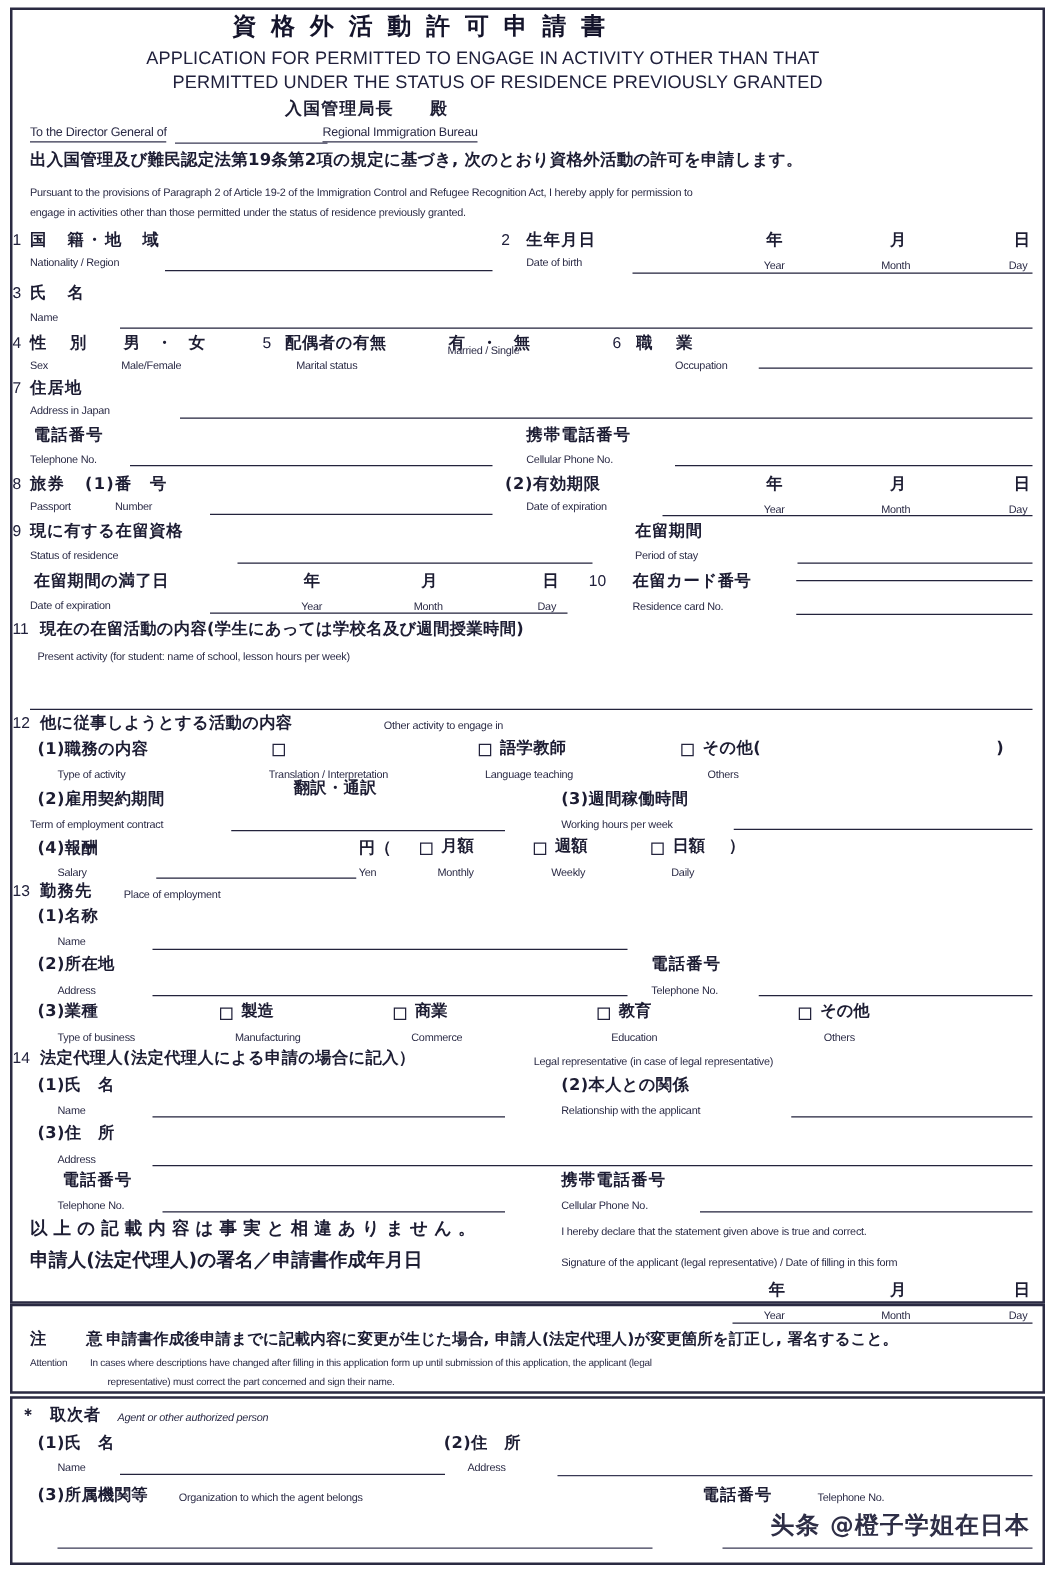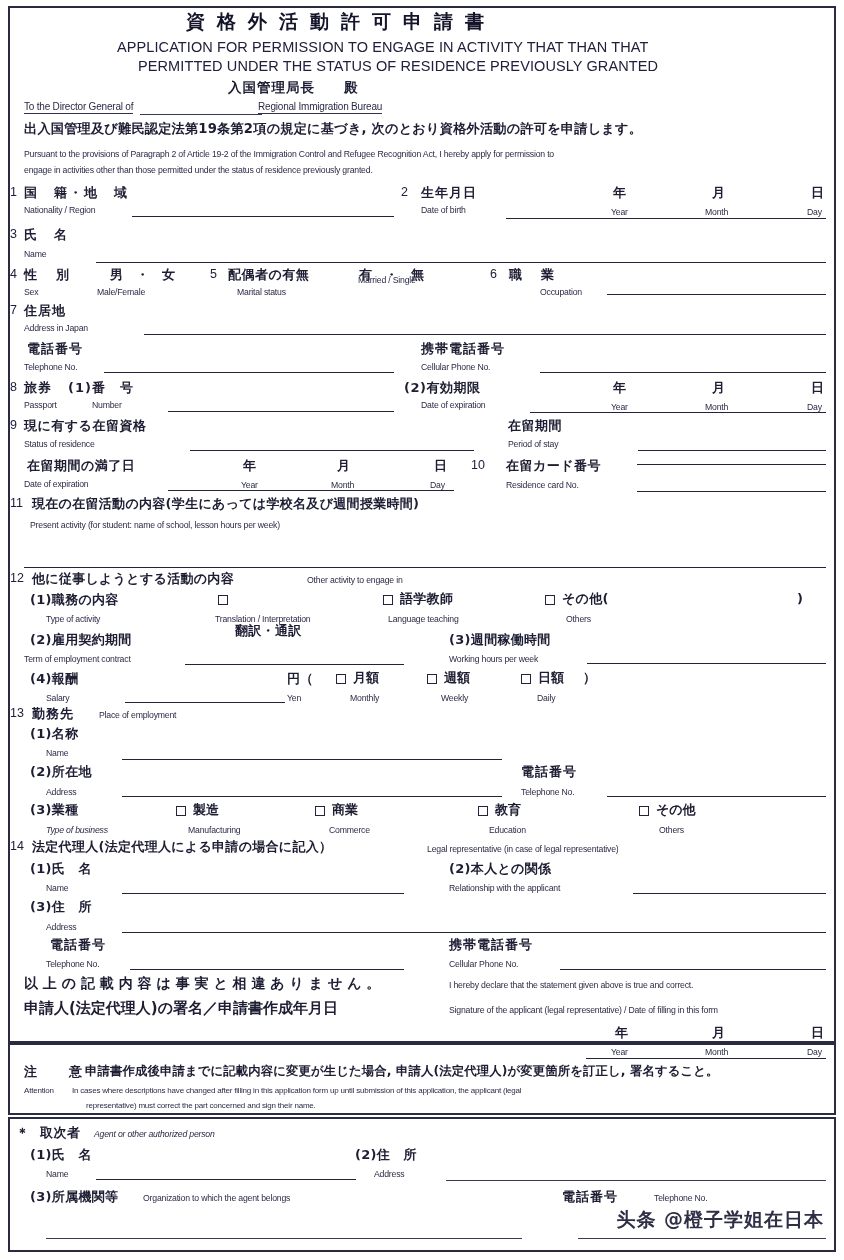--- a/index.html
+++ b/index.html
@@ -81,21 +81,21 @@
 </head>
 <body>
 
 <div id="page">
 
   <div class="frame" id="frame-main"></div>
   <div class="frame" id="frame-note"></div>
   <div class="frame" id="frame-agent"></div>
 
   <div class="t title-jp" style="left:186px;top:12px;">資格外活動許可申請書</div>
-  <div class="t title-en" style="left:117px;top:40px;">APPLICATION FOR PERMISSION TO ENGAGE IN ACTIVITY THAT THAN THAT</div>
+  <div class="t title-en" style="left:117px;top:40px;">APPLICATION FOR PERMITTED TO ENGAGE IN ACTIVITY OTHER THAN THAT</div>
   <div class="t title-en" style="left:138px;top:59px;">PERMITTED UNDER THE STATUS OF RESIDENCE PREVIOUSLY GRANTED</div>
   <div class="t jp sub-jp" style="left:228px;top:81px;">入国管理局長　　殿</div>
 
   <div class="t en f10 ul" style="left:24px;top:102px;">To the Director General of</div>
   <div class="t en f10 ul" style="left:258px;top:102px;">Regional Immigration Bureau</div>
   <div class="rule-thin" style="left:140px;top:114px;width:122px;"></div>
 
   <div class="t jp" style="left:24px;top:122px;font-size:13.2px;letter-spacing:.2px;">出入国管理及び難民認定法第19条第2項の規定に基づき, 次のとおり資格外活動の許可を申請します。</div>
   <div class="t en f9" style="left:24px;top:150px;">Pursuant to the provisions of Paragraph 2 of Article 19-2 of the Immigration Control and Refugee Recognition Act, I hereby apply for permission to</div>
   <div class="t en f9" style="left:24px;top:166px;">engage in activities other than those permitted under the status of residence previously granted.</div>
@@ -117,21 +117,21 @@
   <div class="rule" style="left:506px;top:218px;width:320px;"></div>
 
   <div class="t num" style="left:10px;top:228px;">3</div>
   <div class="t jp f13" style="left:24px;top:228px;letter-spacing:2px;">氏　名</div>
   <div class="t en f9" style="left:24px;top:250px;">Name</div>
   <div class="rule" style="left:96px;top:262px;width:730px;"></div>
 
   <div class="t num" style="left:10px;top:268px;">4</div>
   <div class="t jp f13" style="left:24px;top:268px;letter-spacing:3px;">性　別</div>
   <div class="t en f9" style="left:24px;top:288px;">Sex</div>
-  <div class="t jp f13" style="left:110px;top:268px;">男　・　女</div>
+  <div class="t jp f13" style="left:99px;top:268px;">男　・　女</div>
   <div class="t en f9" style="left:97px;top:288px;">Male/Female</div>
 
   <div class="t num" style="left:210px;top:268px;">5</div>
   <div class="t jp f13" style="left:228px;top:268px;letter-spacing:.5px;">配偶者の有無</div>
   <div class="t en f9" style="left:237px;top:288px;">Marital status</div>
   <div class="t jp f13" style="left:359px;top:268px;">有　・　無</div>
   <div class="t en f9" style="left:358px;top:276px;">Married / Single</div>
 
   <div class="t num" style="left:490px;top:268px;">6</div>
   <div class="t jp f13" style="left:509px;top:268px;letter-spacing:3px;">職　業</div>
@@ -255,21 +255,21 @@
 
   <div class="t jp f13" style="left:30px;top:765px;letter-spacing:.3px;">(2)所在地</div>
   <div class="t en f9" style="left:46px;top:788px;">Address</div>
   <div class="rule" style="left:122px;top:796px;width:380px;"></div>
 
   <div class="t jp f13" style="left:521px;top:765px;letter-spacing:1px;">電話番号</div>
   <div class="t en f9" style="left:521px;top:788px;">Telephone No.</div>
   <div class="rule" style="left:607px;top:796px;width:219px;"></div>
 
   <div class="t jp f13" style="left:30px;top:803px;letter-spacing:.3px;">(3)業種</div>
-  <div class="t en f9" style="left:46px;top:826px;font-style:italic;">Type of business</div>
+  <div class="t en f9" style="left:46px;top:826px;">Type of business</div>
 
   <div class="cbx" style="left:176px;top:806px;"></div>
   <div class="t jp f13" style="left:193px;top:803px;">製造</div>
   <div class="t en f9" style="left:188px;top:826px;">Manufacturing</div>
 
   <div class="cbx" style="left:315px;top:806px;"></div>
   <div class="t jp f13" style="left:332px;top:803px;">商業</div>
   <div class="t en f9" style="left:329px;top:826px;">Commerce</div>
 
   <div class="cbx" style="left:478px;top:806px;"></div>

